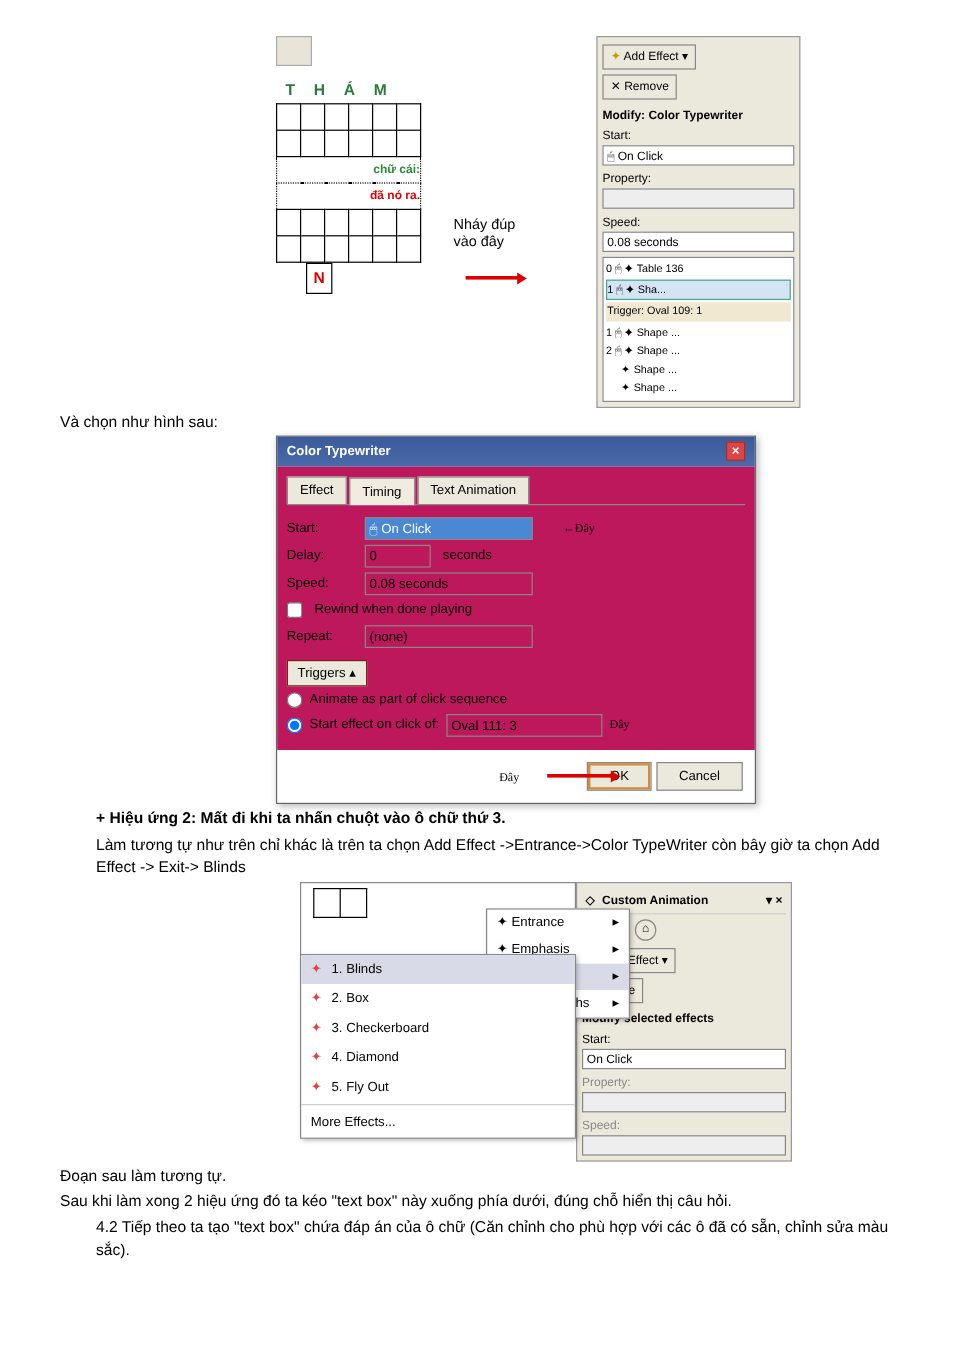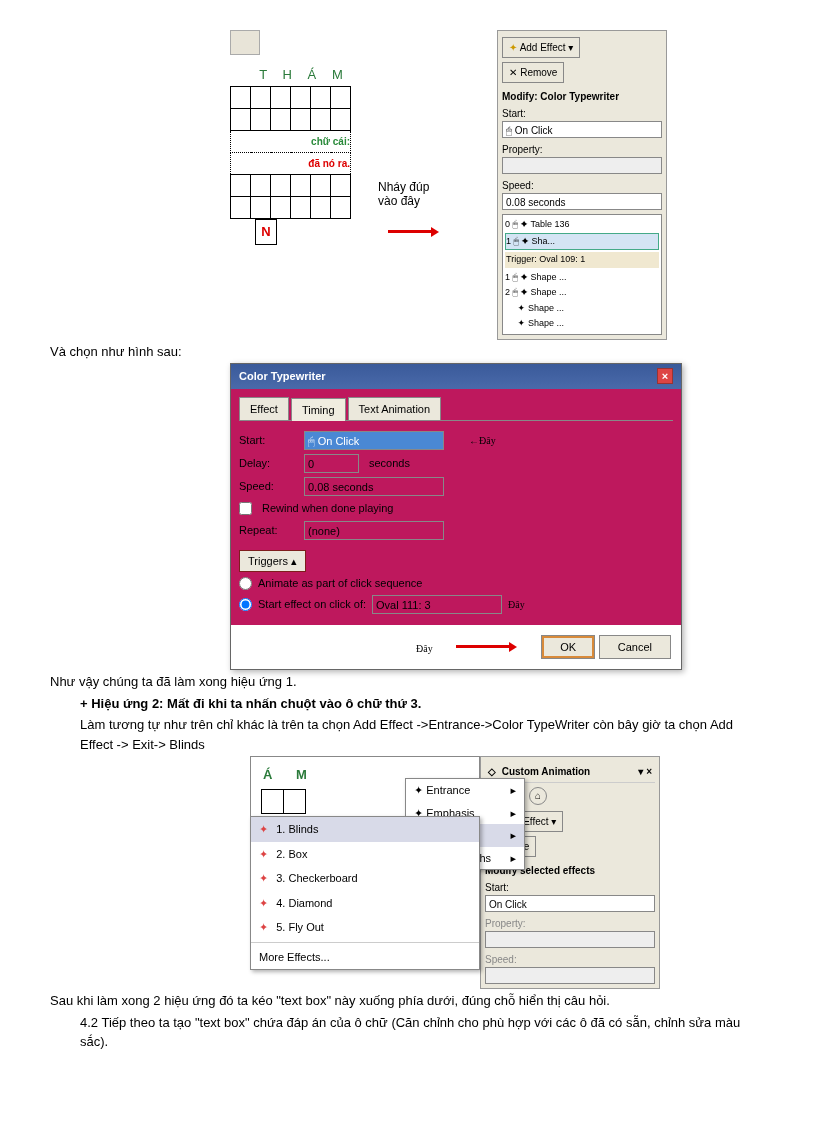--- a/index.html
+++ b/index.html
@@ -5,21 +5,21 @@
 * { box-sizing: border-box; margin: 0; padding: 0; }
 body { font-family: Arial, sans-serif; font-size: 13px; color: #000; background: #fff; width: 816px; padding: 30px 50px; }
 .doc { line-height: 1.5; }
 .text-line { margin: 2px 0; }
 .indent { padding-left: 30px; }
 
 
 .shot1 { display: flex; gap: 8px; align-items: flex-start; margin-left: 180px; }
 .shot1-left { width: 140px; }
 .toolbar-icon { display: inline-block; width: 30px; height: 25px; background: #e8e4d8; border: 1px solid #aaa; position: relative; margin-bottom: 4px; }
-.letters { color: #2a7a3a; font-weight: normal; letter-spacing: 6px; padding-left: 8px; text-align: center; }
+.letters { color: #2a7a3a; font-weight: bold; letter-spacing: 6px; padding-left: 8px; }
 .grid-table { border-collapse: collapse; margin-top: 2px; }
 .grid-table td { border: 1px solid #000; width: 20px; height: 22px; font-size: 10px; }
 .grid-table .wide { width: 120px; text-align: right; }
 .dotted { border-style: dotted !important; }
 .green-text { color: #2a8a3a; font-weight: bold; font-size: 10px; }
 .red-text { color: #d00; font-weight: bold; font-size: 10px; }
 .n-box { border: 1px solid #000; display: inline-block; width: 22px; height: 26px; text-align: center; color: #d00; font-weight: bold; margin-left: 25px; line-height: 24px; }
 
 .shot1-mid { width: 55px; font-size: 12px; line-height: 1.2; padding-top: 150px; position: relative; }
 .red-arrow { position: absolute; width: 45px; height: 3px; background: #d00; top: 200px; left: 10px; }
@@ -33,21 +33,21 @@
 .panel-select.disabled { background: #eee; color: #888; }
 .anim-list { border: 1px solid #888; background: #fff; margin-top: 4px; padding: 2px; }
 .anim-item { display: flex; align-items: center; gap: 3px; font-size: 9px; padding: 1px 0; }
 .anim-item.selected { background: #d4e4f4; border: 1px solid #4a8; }
 .trigger-row { background: #f0e8d0; font-size: 9px; padding: 1px; margin: 2px 0; }
 
 .dark-strip { width: 30px; background: #2a2a2a; }
 .white-strip { width: 10px; background: #fff; border-right: 1px solid #888; }
 
 
-.shot2 { width: 452px; margin-left: 180px; border: 1px solid #666; box-shadow: 2px 2px 6px rgba(0,0,0,0.3); }
+.shot2 { width: 400px; margin-left: 180px; border: 1px solid #666; box-shadow: 2px 2px 6px rgba(0,0,0,0.3); }
 .dlg-title { background: linear-gradient(#3a5a9a, #4a6aaa); color: #fff; padding: 4px 8px; font-size: 11px; font-weight: bold; display: flex; justify-content: space-between; }
 .close-x { width: 16px; height: 16px; background: #d44; border: 1px solid #933; text-align: center; line-height: 14px; font-size: 11px; }
 .dlg-body { background: #be185d; padding: 8px; font-size: 11px; }
 .tabs { display: flex; border-bottom: 1px solid #888; margin-bottom: 10px; }
 .tab { padding: 3px 10px; border: 1px solid #888; border-bottom: none; background: #ebe8dc; margin-right: 2px; font-size: 11px; }
 .tab.active { background: #f0ede0; position: relative; top: 1px; }
 .form-row { display: flex; align-items: center; gap: 10px; margin: 4px 0; position: relative; }
 .form-row label { width: 55px; }
 .form-sel { border: 1px solid #888; padding: 1px 3px; font-size: 11px; height: 19px; }
 .form-sel.highlight { background: #4a88d4; color: #fff; }
@@ -211,28 +211,26 @@
     </div>
   </div>
   <div class="dlg-btns">
     <span class="day-note" style="left:185px;top:16px;">Đây</span>
     <div class="red-arrow2"></div>
     <span class="btn primary">OK</span>
     <span class="btn">Cancel</span>
   </div>
 </div>
 
-<p class="text-line">Như vậy chúng ta đã làm xong hiệu ứng 1.</p>
 <p class="text-line bold indent">+ Hiệu ứng 2: Mất đi khi ta nhấn chuột vào ô chữ thứ 3.</p>
 <p class="text-line indent">Làm tương tự như trên  chỉ khác là trên ta chọn Add Effect -&gt;Entrance-&gt;Color  TypeWriter còn bây giờ ta chọn Add Effect -&gt; Exit-&gt; Blinds</p>
 
 <div class="shot3">
   <div class="shot3-left">
     <div class="slide-area">
-      <div class="slide-letters">Á M</div>
       <table class="slide-grid">
         <tbody>
               <tr>
                 <td></td>
                 <td></td>
               </tr>
       </tbody>
           </table>
     </div>
     <div class="submenu">
@@ -296,16 +294,17 @@
     <div class="panel-label">Modify selected effects</div>
     <div>Start:</div>
     <div class="panel-select">On Click</div>
     <div style="margin-top:4px;color:#888;">Property:</div>
     <div class="panel-select disabled"></div>
     <div style="margin-top:4px;color:#888;">Speed:</div>
     <div class="panel-select disabled"></div>
   </div>
 </div>
 
+<p class="text-line">Đoạn sau làm tương tự.</p>
 <p class="text-line">Sau khi làm xong 2 hiệu ứng đó ta kéo "text box" này xuống phía dưới, đúng chỗ hiển thị câu hỏi.</p>
 <p class="text-line indent">4.2 Tiếp theo ta tạo "text box" chứa đáp án của ô chữ (Căn chỉnh cho phù hợp với các ô đã có sẵn, chỉnh sửa màu sắc).</p>
 
 </div>
 
 </body></html>

